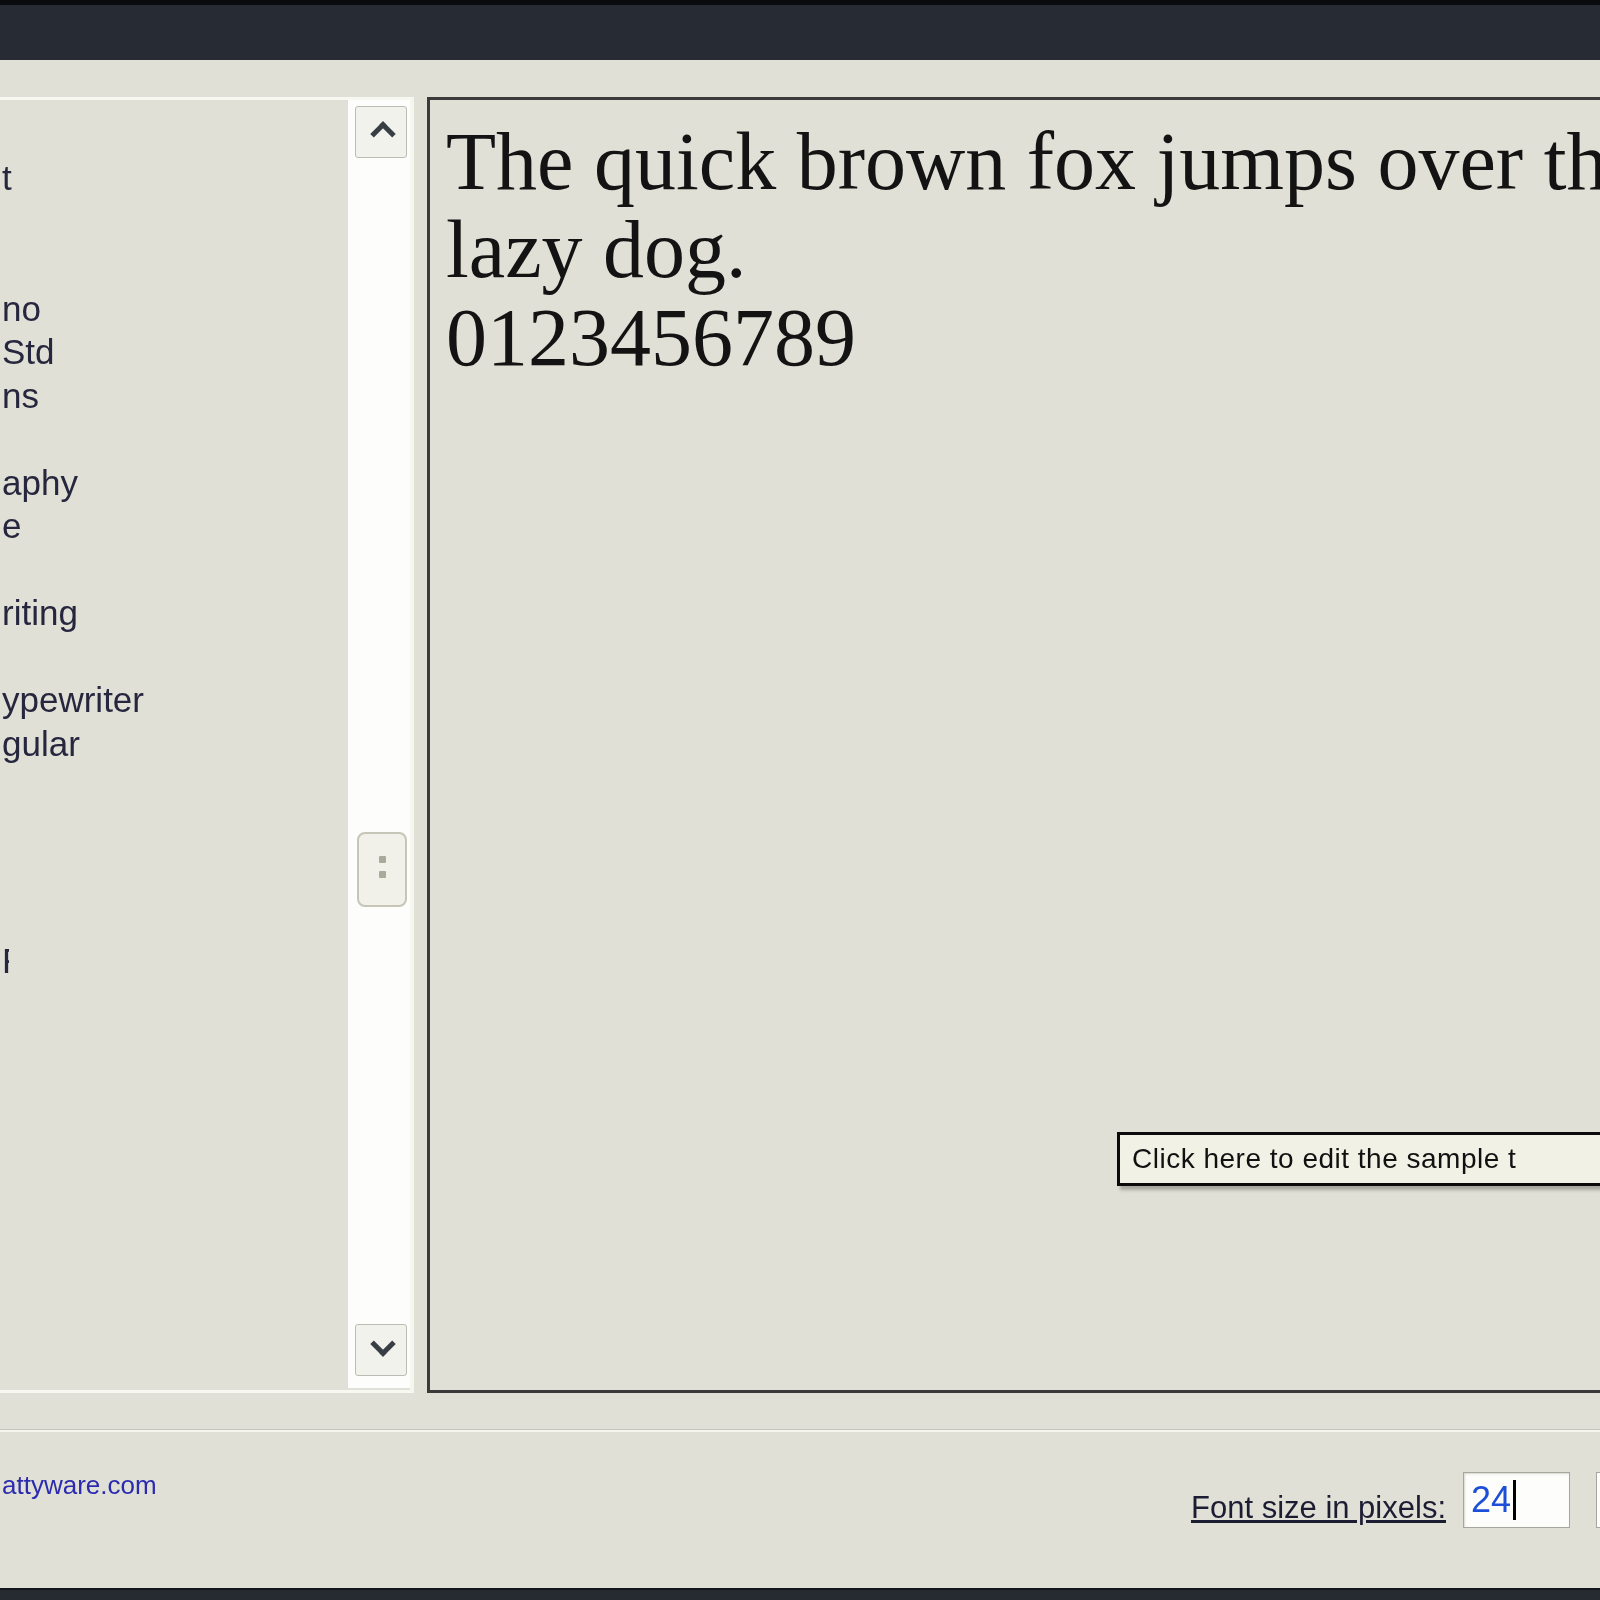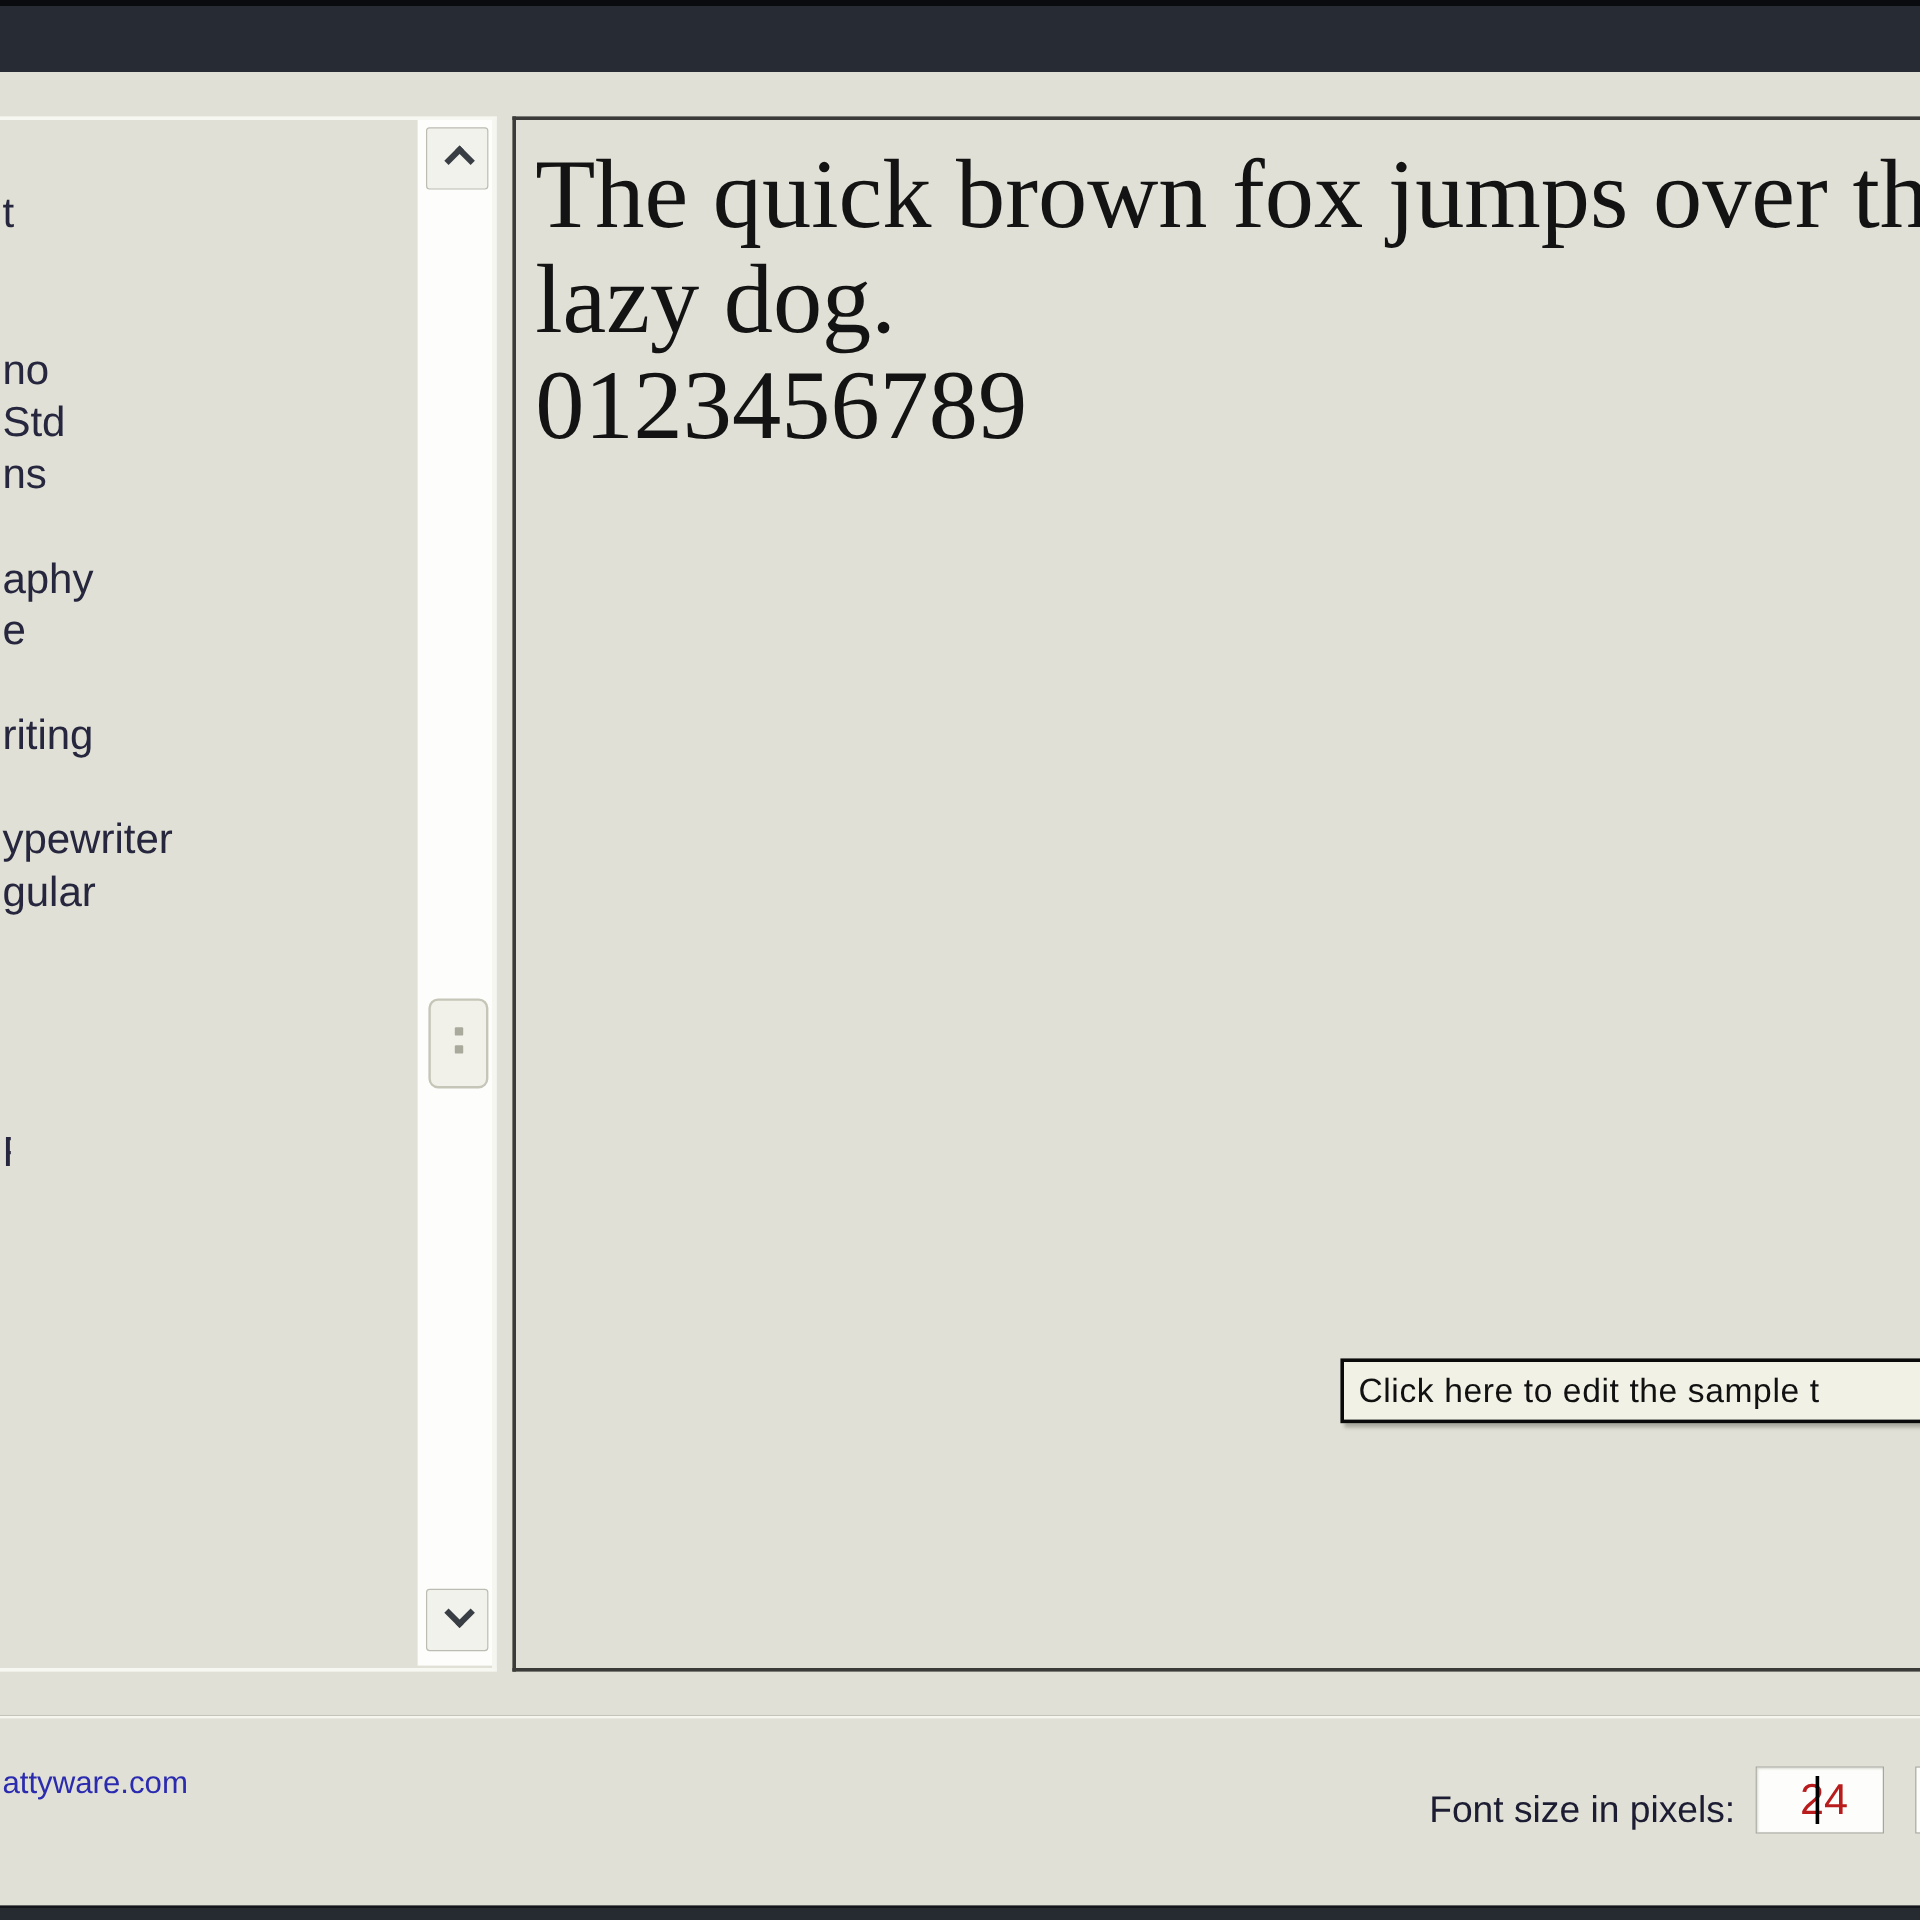--- a/index.html
+++ b/index.html
@@ -64,26 +64,26 @@
     left:1117px;top:1132px;width:600px;height:54px;
     background:#f1f1e6;border:3px solid #0a0a0a;box-sizing:border-box;
     font-size:28px;line-height:47px;letter-spacing:0.5px;color:#111;
     padding-left:12px;white-space:nowrap;overflow:hidden;
     box-shadow:3px 4px 3px rgba(100,100,88,0.45);
   }
 
   
   .footer-divider{left:0;top:1429px;width:1600px;height:2px;background:#f6f6ef;border-top:1px solid #c5c5bb;}
   .site-link{left:2px;top:1470px;font-size:26px;color:#2b2bb0;cursor:pointer;}
-  .size-label{left:1100px;top:1490px;width:346px;text-align:right;font-size:31px;color:#1c1c33;}
+  .size-label{left:1100px;top:1490px;width:346px;text-align:right;font-size:31px;color:#1c1c33;text-decoration:underline;}
   .size-input{
     left:1463px;top:1472px;width:107px;height:56px;background:#fdfdfb;
     border:1px solid #a6a69e;box-sizing:border-box;
     box-shadow:inset 1px 1px 2px #d8d8d0;
-    font-size:36px;line-height:54px;color:#b91c1c;padding-left:7px;text-align:center;
+    font-size:36px;line-height:54px;color:#1d4ed8;padding-left:7px;
   }
   .caret{position:absolute;left:49px;top:7px;width:3px;height:40px;background:#000;}
   .edge-control{
     left:1596px;top:1472px;width:40px;height:56px;background:#fdfdfb;
     border:1px solid #a6a69e;box-sizing:border-box;
   }
 </style>
 </head>
 <body>
 

